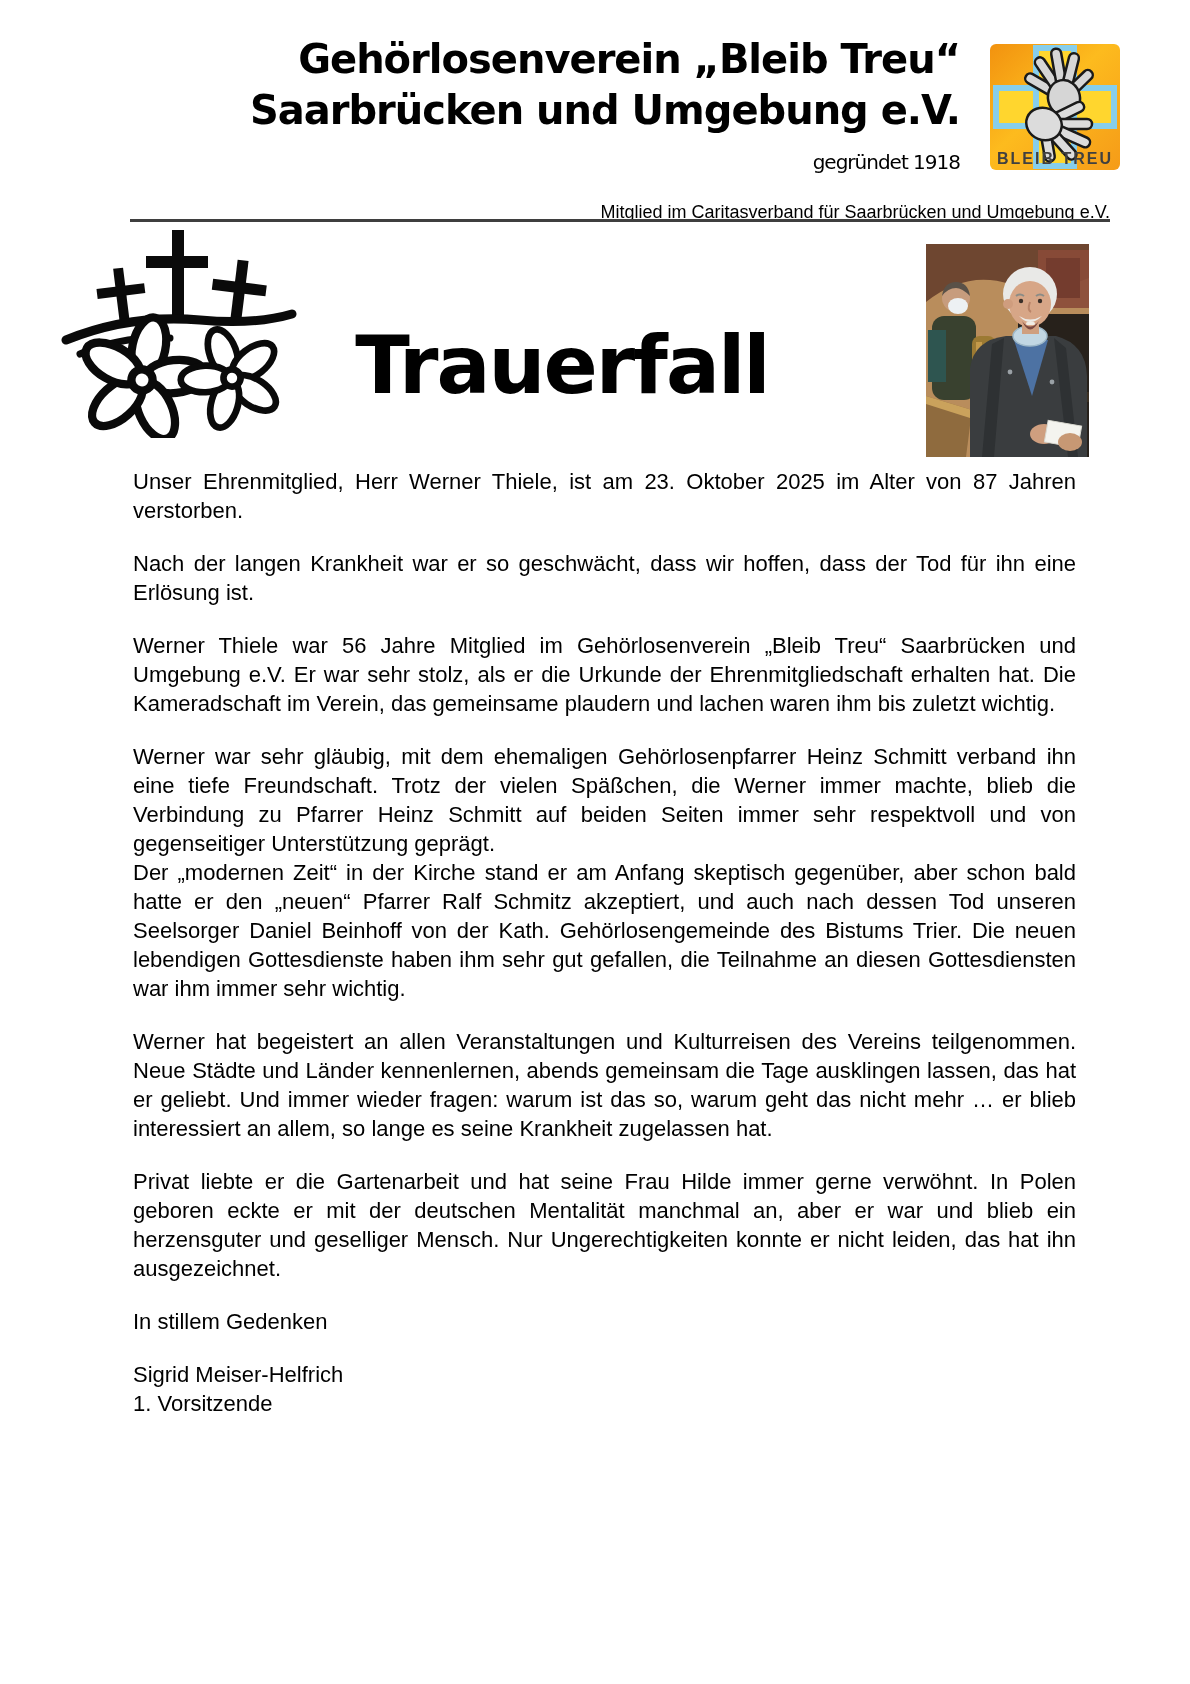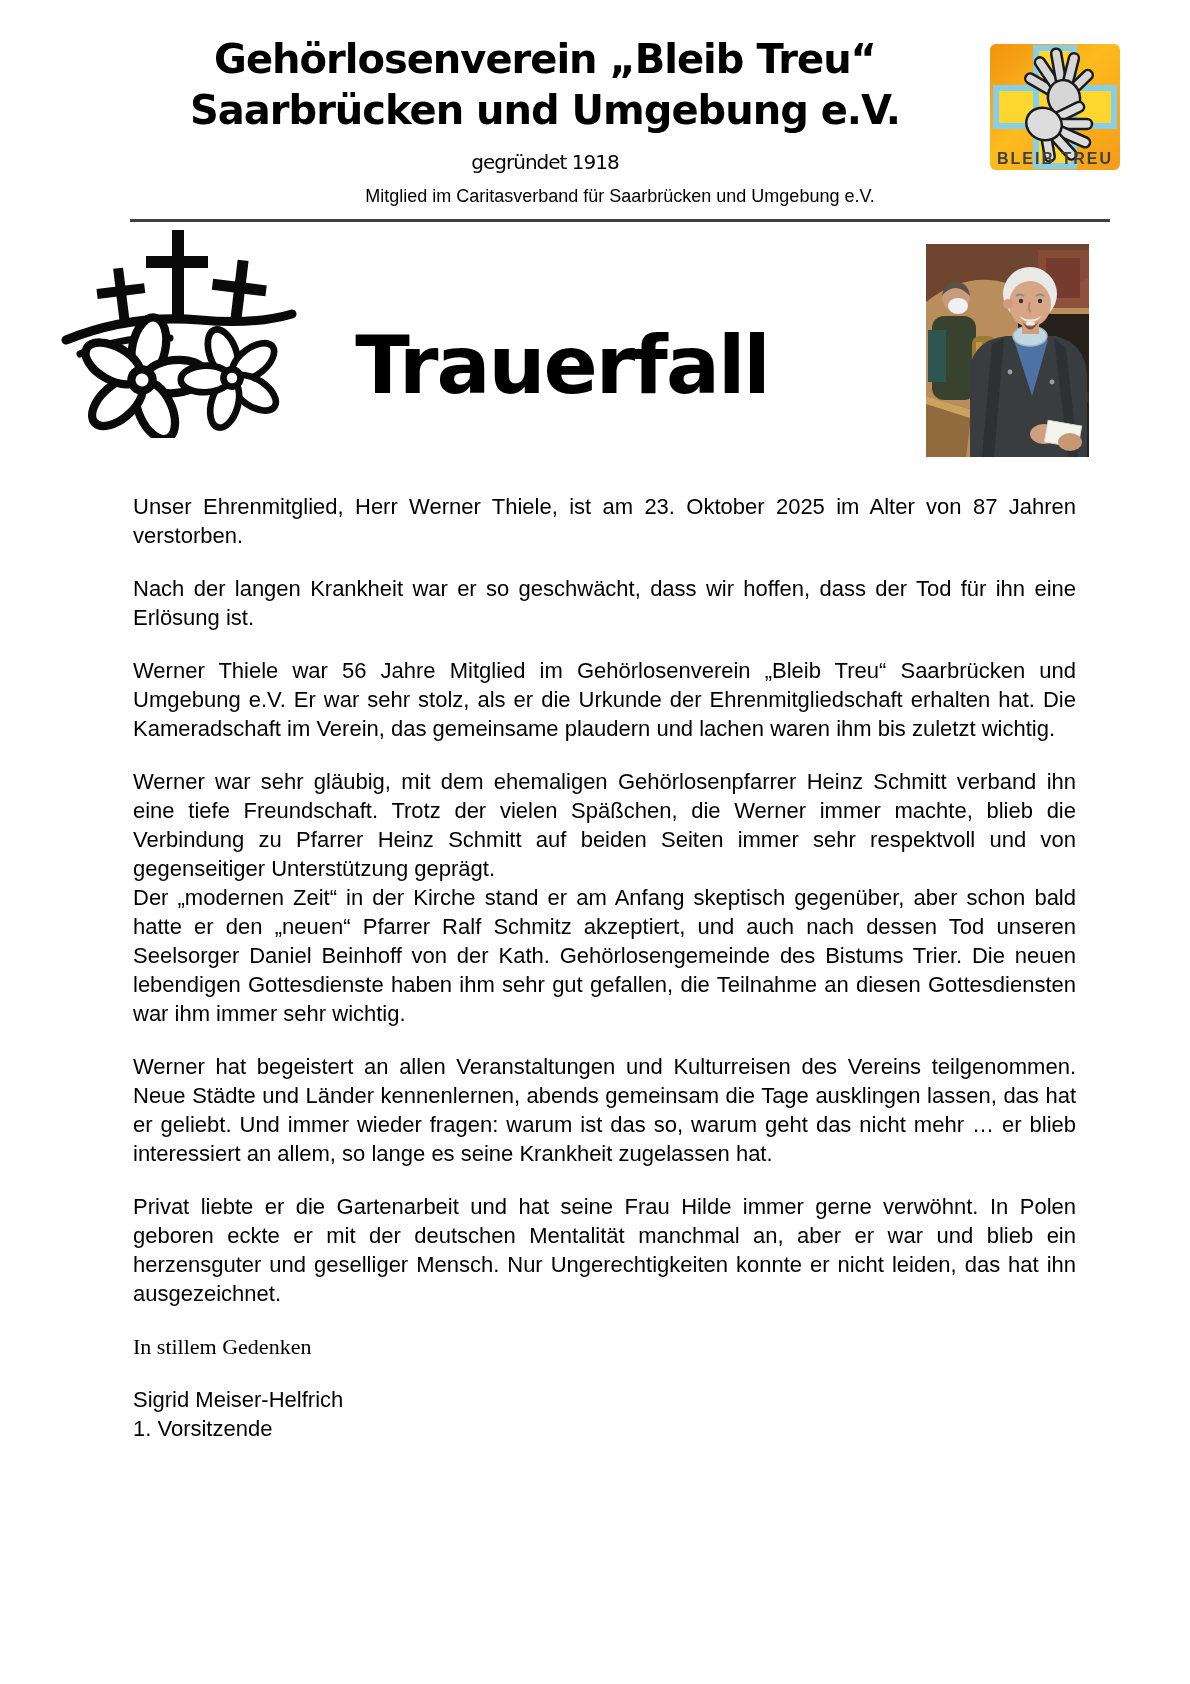--- a/index.html
+++ b/index.html
@@ -10,32 +10,32 @@
     background: #ffffff;
     font-family: "Liberation Sans", sans-serif;
     color: #000;
     overflow: hidden;
   }
   
   .head-text {
     position: absolute;
     left: 130px; top: 34px;
     width: 830px;
-    text-align: center;
+    text-align: right;
     font-family: "DejaVu Sans", sans-serif;
     font-weight: bold;
     letter-spacing: -1px;
   }
   .head-line { font-size: 40px; line-height: 51px; color: #000; }
   .head-founded { font-size: 20px; line-height: 40px; margin-top: 6px; font-weight: normal; }
   .member-note {
     position: absolute;
-    left: 130px; top: 186px;
+    left: 130px; top: 202px;
     width: 980px;
-    text-align: center;
+    text-align: right;
     font-size: 18px;
     color: #000;
   }
   .rule {
     position: absolute;
     left: 130px; top: 219px;
     width: 980px; height: 3px;
     background: #3f3f3f;
   }
   .logo { position: absolute; left: 988px; top: 40px; width: 134px; height: 140px; }
@@ -58,25 +58,24 @@
     color: #000;
   }
 
   
   .notice-body {
     position: absolute;
     left: 133px; top: 467px;
     width: 943px;
     font-size: 22px;
     line-height: 29px;
-    margin-top: 25px;
   }
   .notice-body p { margin: 0 0 24px 0; text-align: justify; }
   .notice-body p.tight { margin-top: -24px; }
-  .closing { text-align: right; font-family: Liberation Serif, serif; }
+  .closing { text-align: right; }
   .signature { text-align: left !important; margin-bottom: 0 !important; }
   .signature .sig-line { display: block; }
   .signature .small { font-size: 20px; }
 </style>
 </head>
 <body>
 
 <div class="page">
 
   <div class="head-text">

